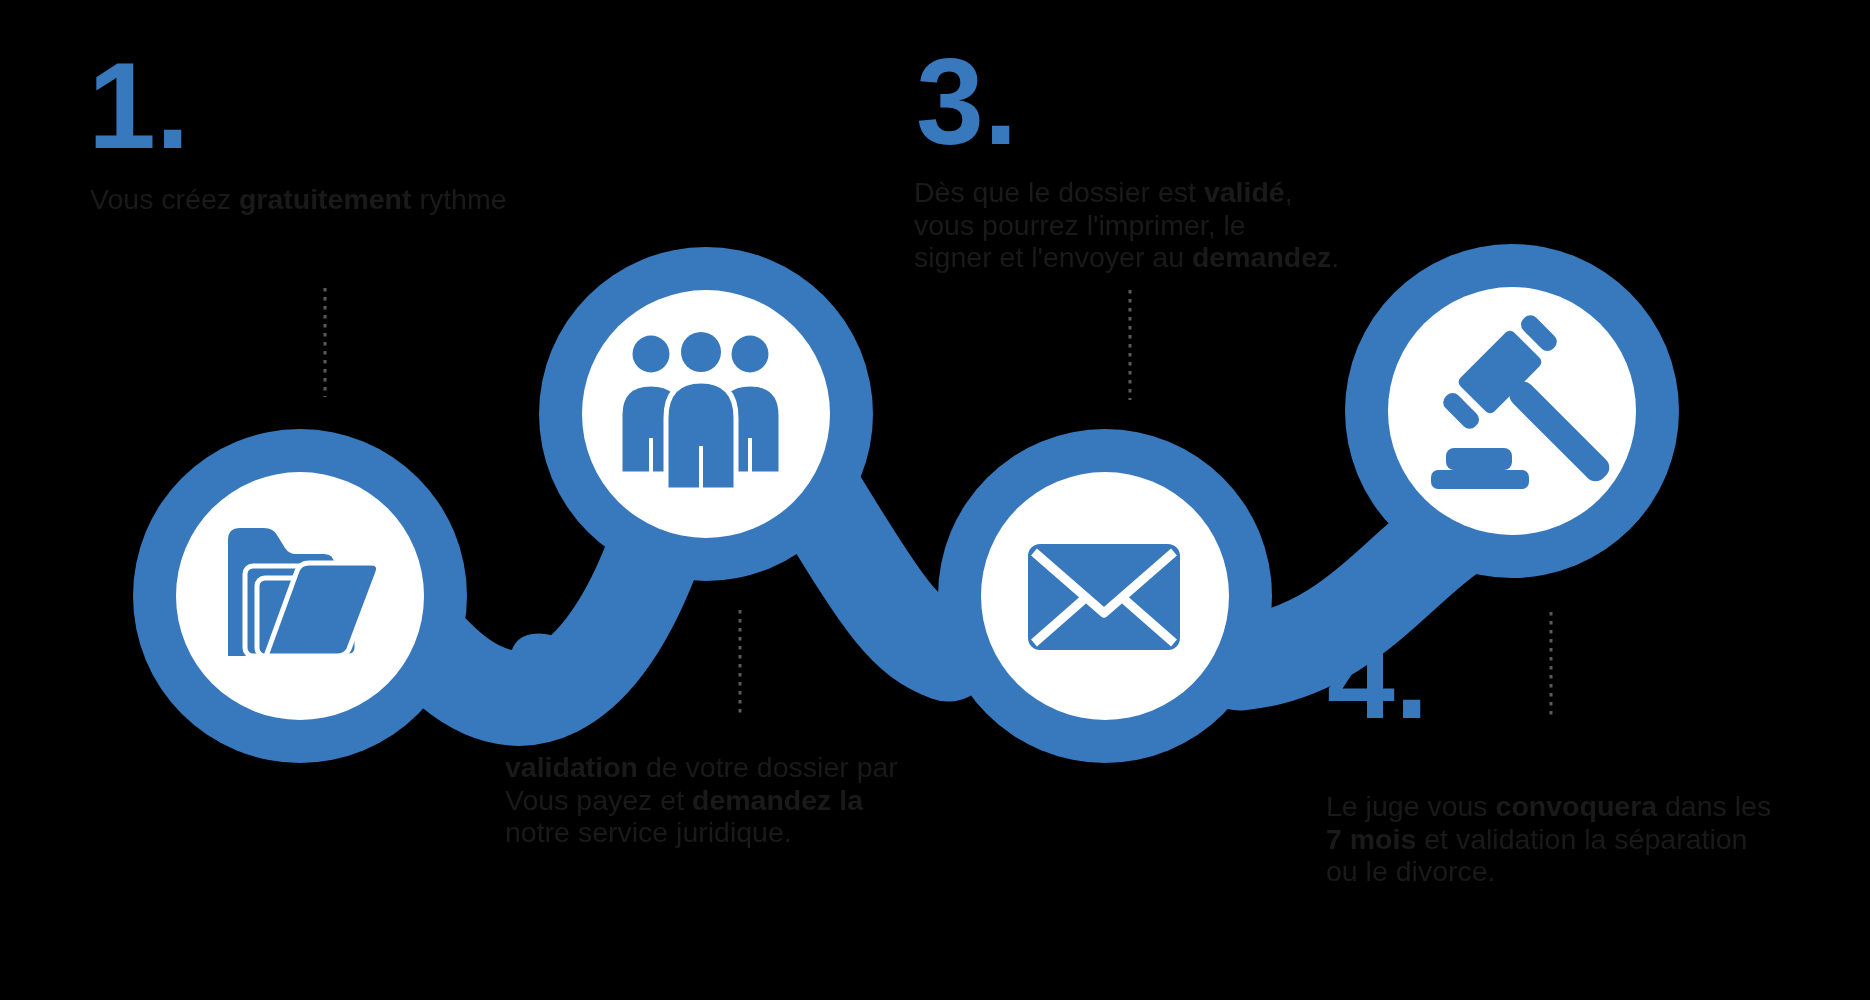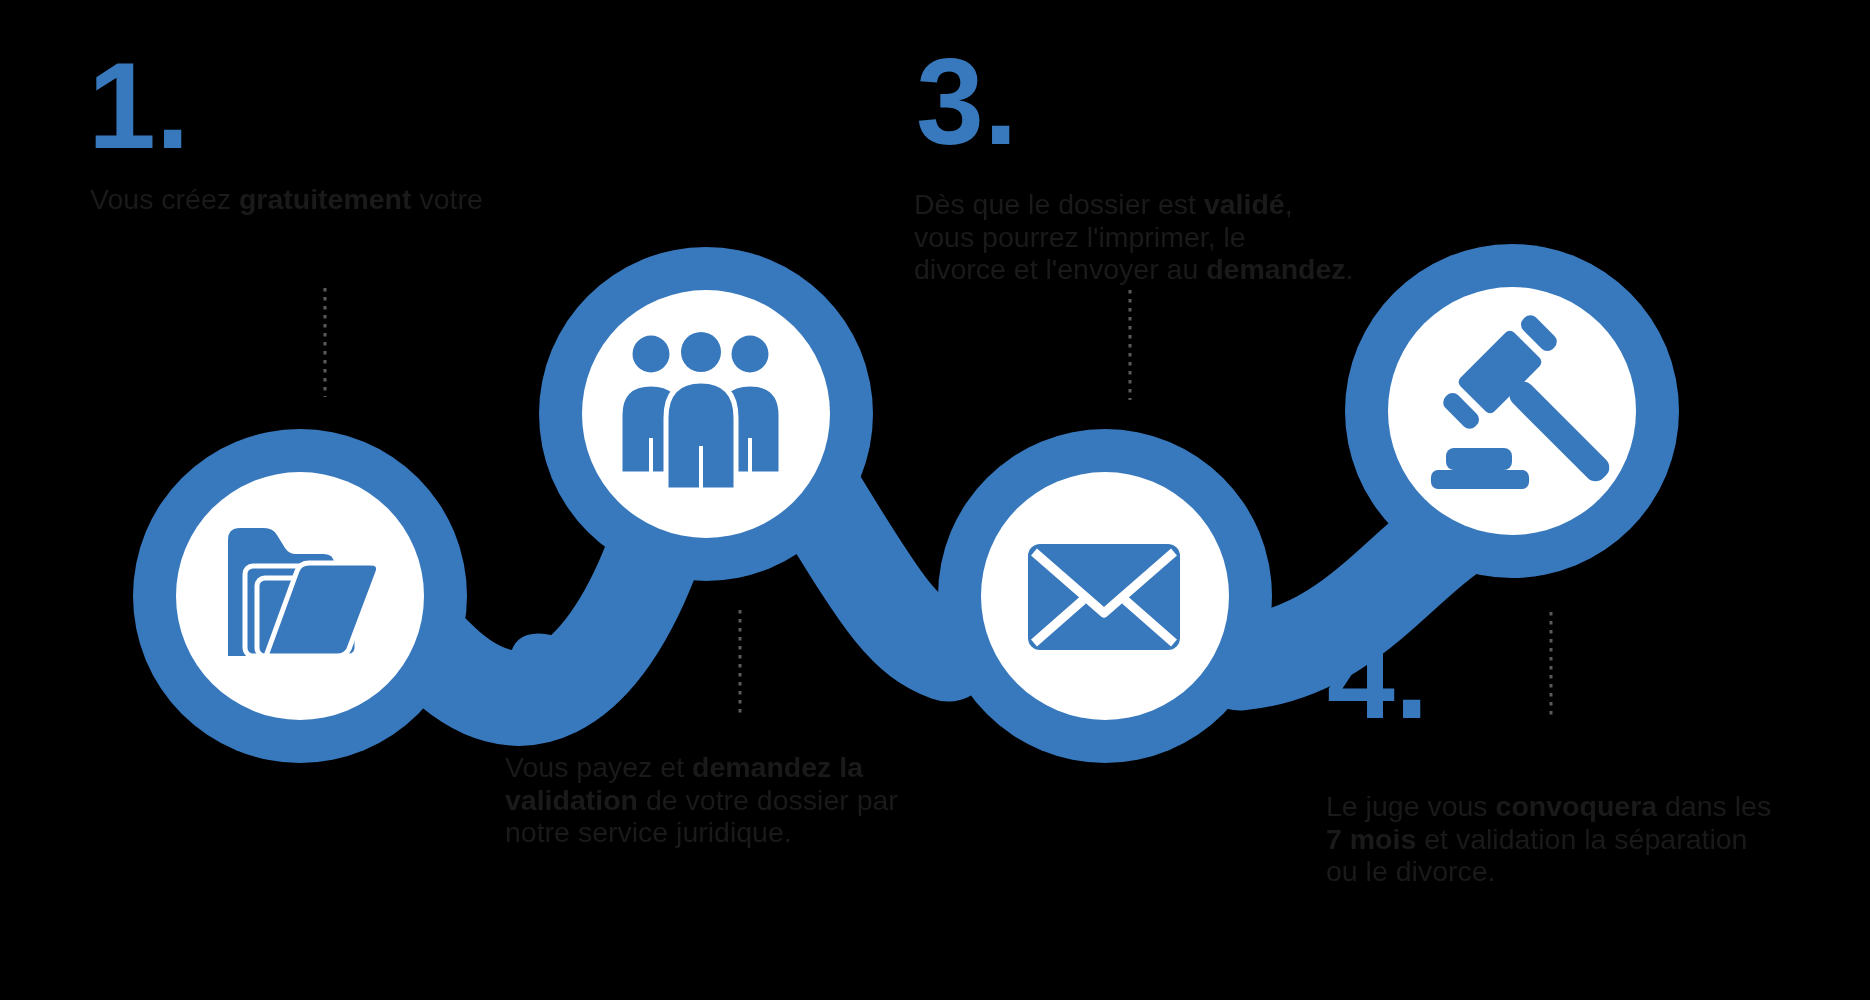--- a/index.html
+++ b/index.html
@@ -70,32 +70,32 @@
     <rect x="1431" y="470" width="98" height="19" rx="7"></rect>
   </g>
 </svg>
 
 <div class="num" style="left:88px;top:45px;">1.</div>
 <div class="num" style="left:505px;top:616px;">2.</div>
 <div class="num" style="left:916px;top:41px;">3.</div>
 <div class="num" style="left:1327px;top:615px;">4.</div>
 
 <div class="txt" style="left:90px;top:183px;">
-  <div class="line"><span>Vous créez </span><span class="b">gratuitement</span><span> votre</span></div>
+  <div class="line"><span>Vous créez </span><span class="b">gratuitement</span><span> rythme</span></div>
 </div>
 
 <div class="txt" style="left:505px;top:751px;">
+  <div class="line"><span class="b">validation</span><span> de votre dossier par</span></div>
   <div class="line"><span>Vous payez et </span><span class="b">demandez la</span></div>
-  <div class="line"><span class="b">validation</span><span> de votre dossier par</span></div>
   <div class="line"><span>notre service juridique.</span></div>
 </div>
 
-<div class="txt" style="left:914px;top:176px;margin-top:12px;">
+<div class="txt" style="left:914px;top:176px;">
   <div class="line"><span>Dès que le dossier est </span><span class="b">validé</span><span>,</span></div>
   <div class="line"><span>vous pourrez l'imprimer, le</span></div>
-  <div class="line"><span>divorce et l'envoyer au </span><span class="b">demandez</span><span>.</span></div>
+  <div class="line"><span>signer et l'envoyer au </span><span class="b">demandez</span><span>.</span></div>
 </div>
 
 <div class="txt" style="left:1326px;top:790px;">
   <div class="line"><span>Le juge vous </span><span class="b">convoquera</span><span> dans les</span></div>
   <div class="line"><span class="b">7 mois</span><span> et validation la séparation</span></div>
   <div class="line"><span>ou le divorce.</span></div>
 </div>
 
 </body></html>

